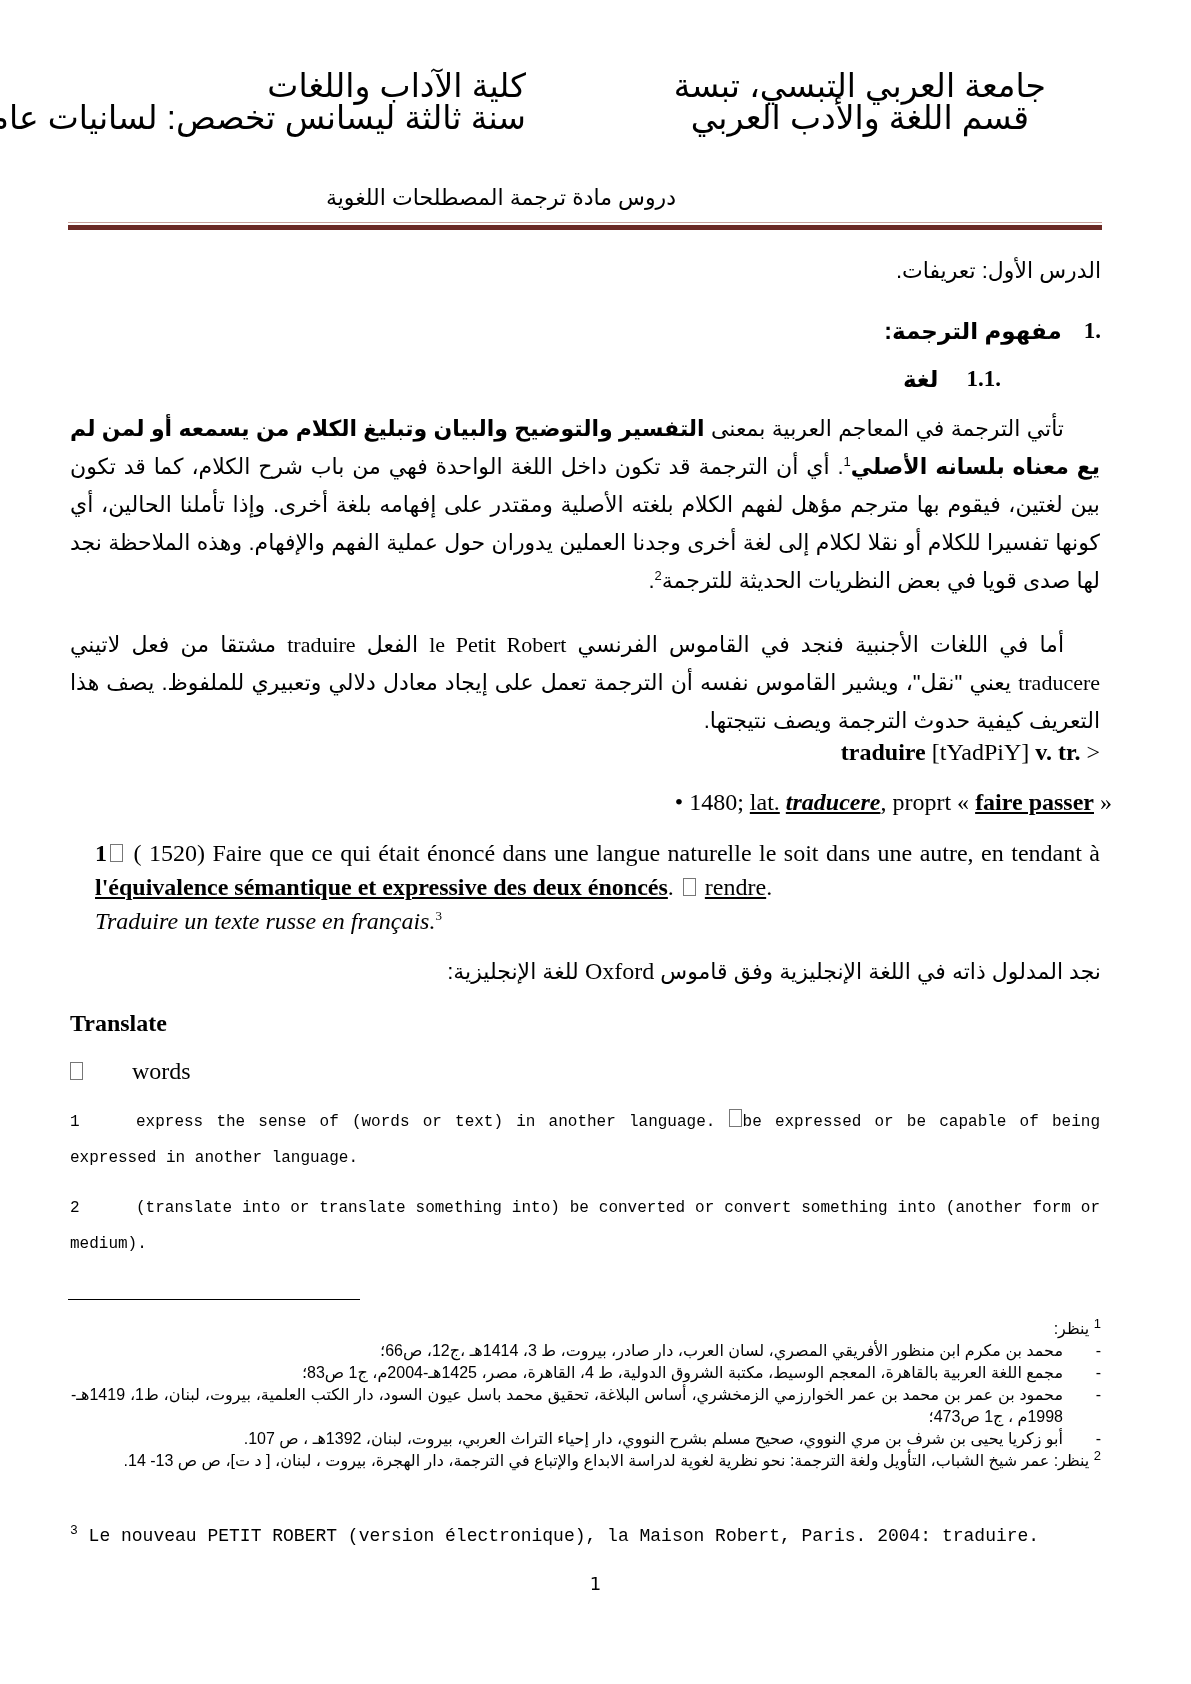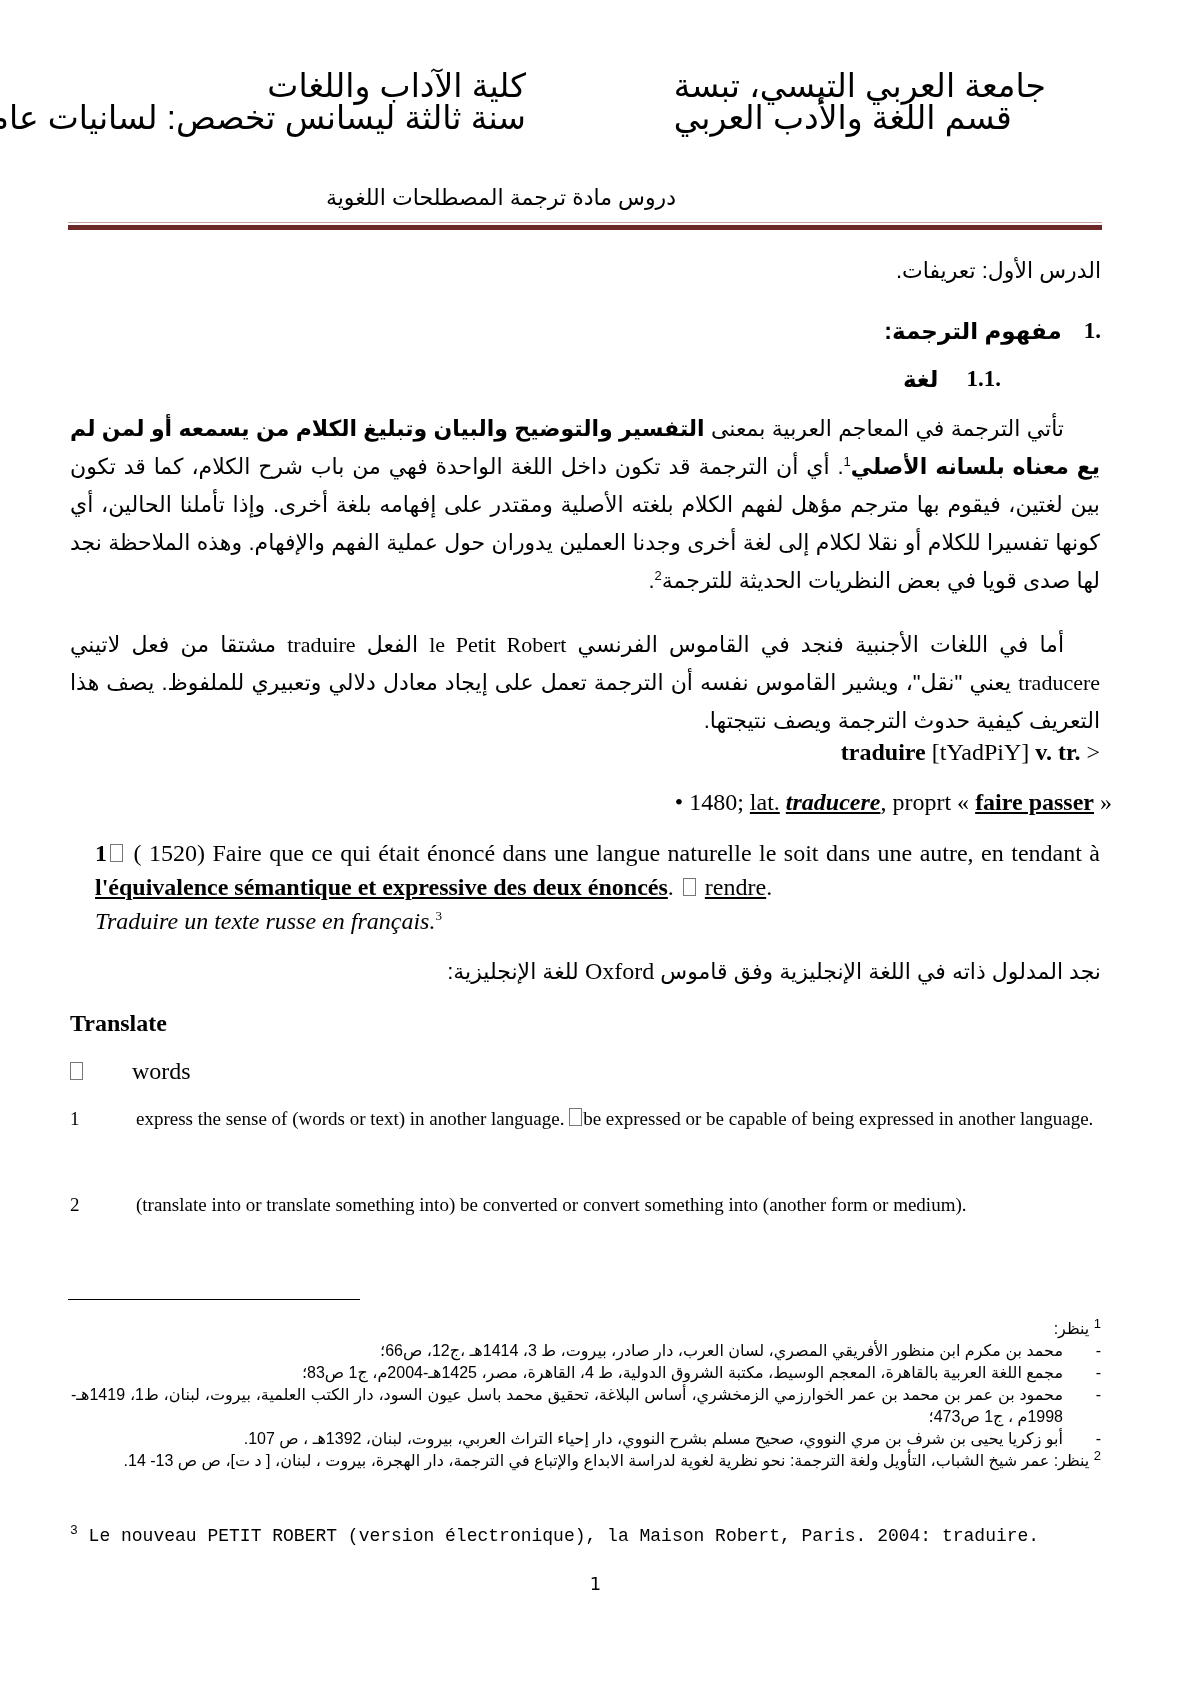--- a/index.html
+++ b/index.html
@@ -3,21 +3,21 @@
 <meta charset="utf-8">
 <style>
   html, body { margin: 0; padding: 0; background: #ffffff; }
   body { width: 1191px; height: 1684px; position: relative; overflow: hidden; color: #000; }
   .ar { font-family: "Liberation Sans", "DejaVu Sans", sans-serif; direction: rtl; }
   .lat { font-family: "Liberation Serif", "DejaVu Serif", serif; direction: ltr; }
   .abs { position: absolute; }
 
   
   .hdr { font-size: 33px; line-height: 32px; white-space: nowrap; }
-  .hdr-right { right: 145px; top: 70px; text-align: left; }
+  .hdr-right { right: 145px; top: 70px; text-align: center; }
   .hdr-left { right: 665px; top: 70px; text-align: right; }
   .course-title { right: 515px; top: 185px; font-size: 22px; white-space: nowrap; }
   .rule1 { left: 68px; width: 1034px; top: 222px; height: 1px; background: #c9a09a; }
   .rule2 { left: 68px; width: 1034px; top: 225px; height: 5px; background: #6b2a25; }
 
   
   .lesson { right: 90px; top: 258px; font-size: 22px; }
   .h1 { right: 90px; top: 318px; font-size: 23px; font-weight: bold; display: flex; gap: 22px; }
   .h2 { right: 90px; top: 366px; font-size: 23px; font-weight: bold; display: flex; gap: 28px; }
   .h2 .num, .h1 .num { font-family: "Liberation Serif", serif; }
@@ -33,21 +33,21 @@
   .fr-etym { top: 786px; left: 92px; }
   .fr-def { top: 836px; left: 95px; width: 1005px; text-align: justify; line-height: 34px; }
   .u { text-decoration: underline; }
   .sq { display: inline-block; width: 11px; height: 16px; border: 1px solid #777; vertical-align: -1px; margin: 0 3px; }
   .it { font-style: italic; }
 
   .oxf-intro { right: 90px; top: 958px; font-size: 22px; white-space: nowrap; }
   .en-head { left: 70px; top: 1010px; font-size: 24px; font-weight: bold; }
   .en-pos { left: 70px; top: 1058px; font-size: 24px; }
   .en-pos .tab { display: inline-block; width: 62px; }
-  .en-sense { left: 70px; width: 1030px; font-size: 19px; line-height: 30px; text-align: justify; }
+  .en-sense { left: 70px; width: 1030px; font-size: 16px; line-height: 36px; text-align: justify; font-family: Liberation Mono, monospace; }
   .en-s1 { top: 1104px; }
   .en-s2 { top: 1190px; }
   .en-sense .n { display: inline-block; width: 66px; }
 
   .fn-rule { left: 68px; top: 1299px; width: 292px; height: 1px; background: #000; }
   .fn { font-size: 16px; line-height: 22px; }
   .fn-ar { right: 90px; width: 1030px; text-align: justify; }
   .fn1-label { top: 1318px; }
   .fn-item { padding-right: 0; display: flex; }
   .fn-item .dash { display: inline-block; width: 38px; flex: none; text-align: right; padding-left: 22px; box-sizing: border-box; }

